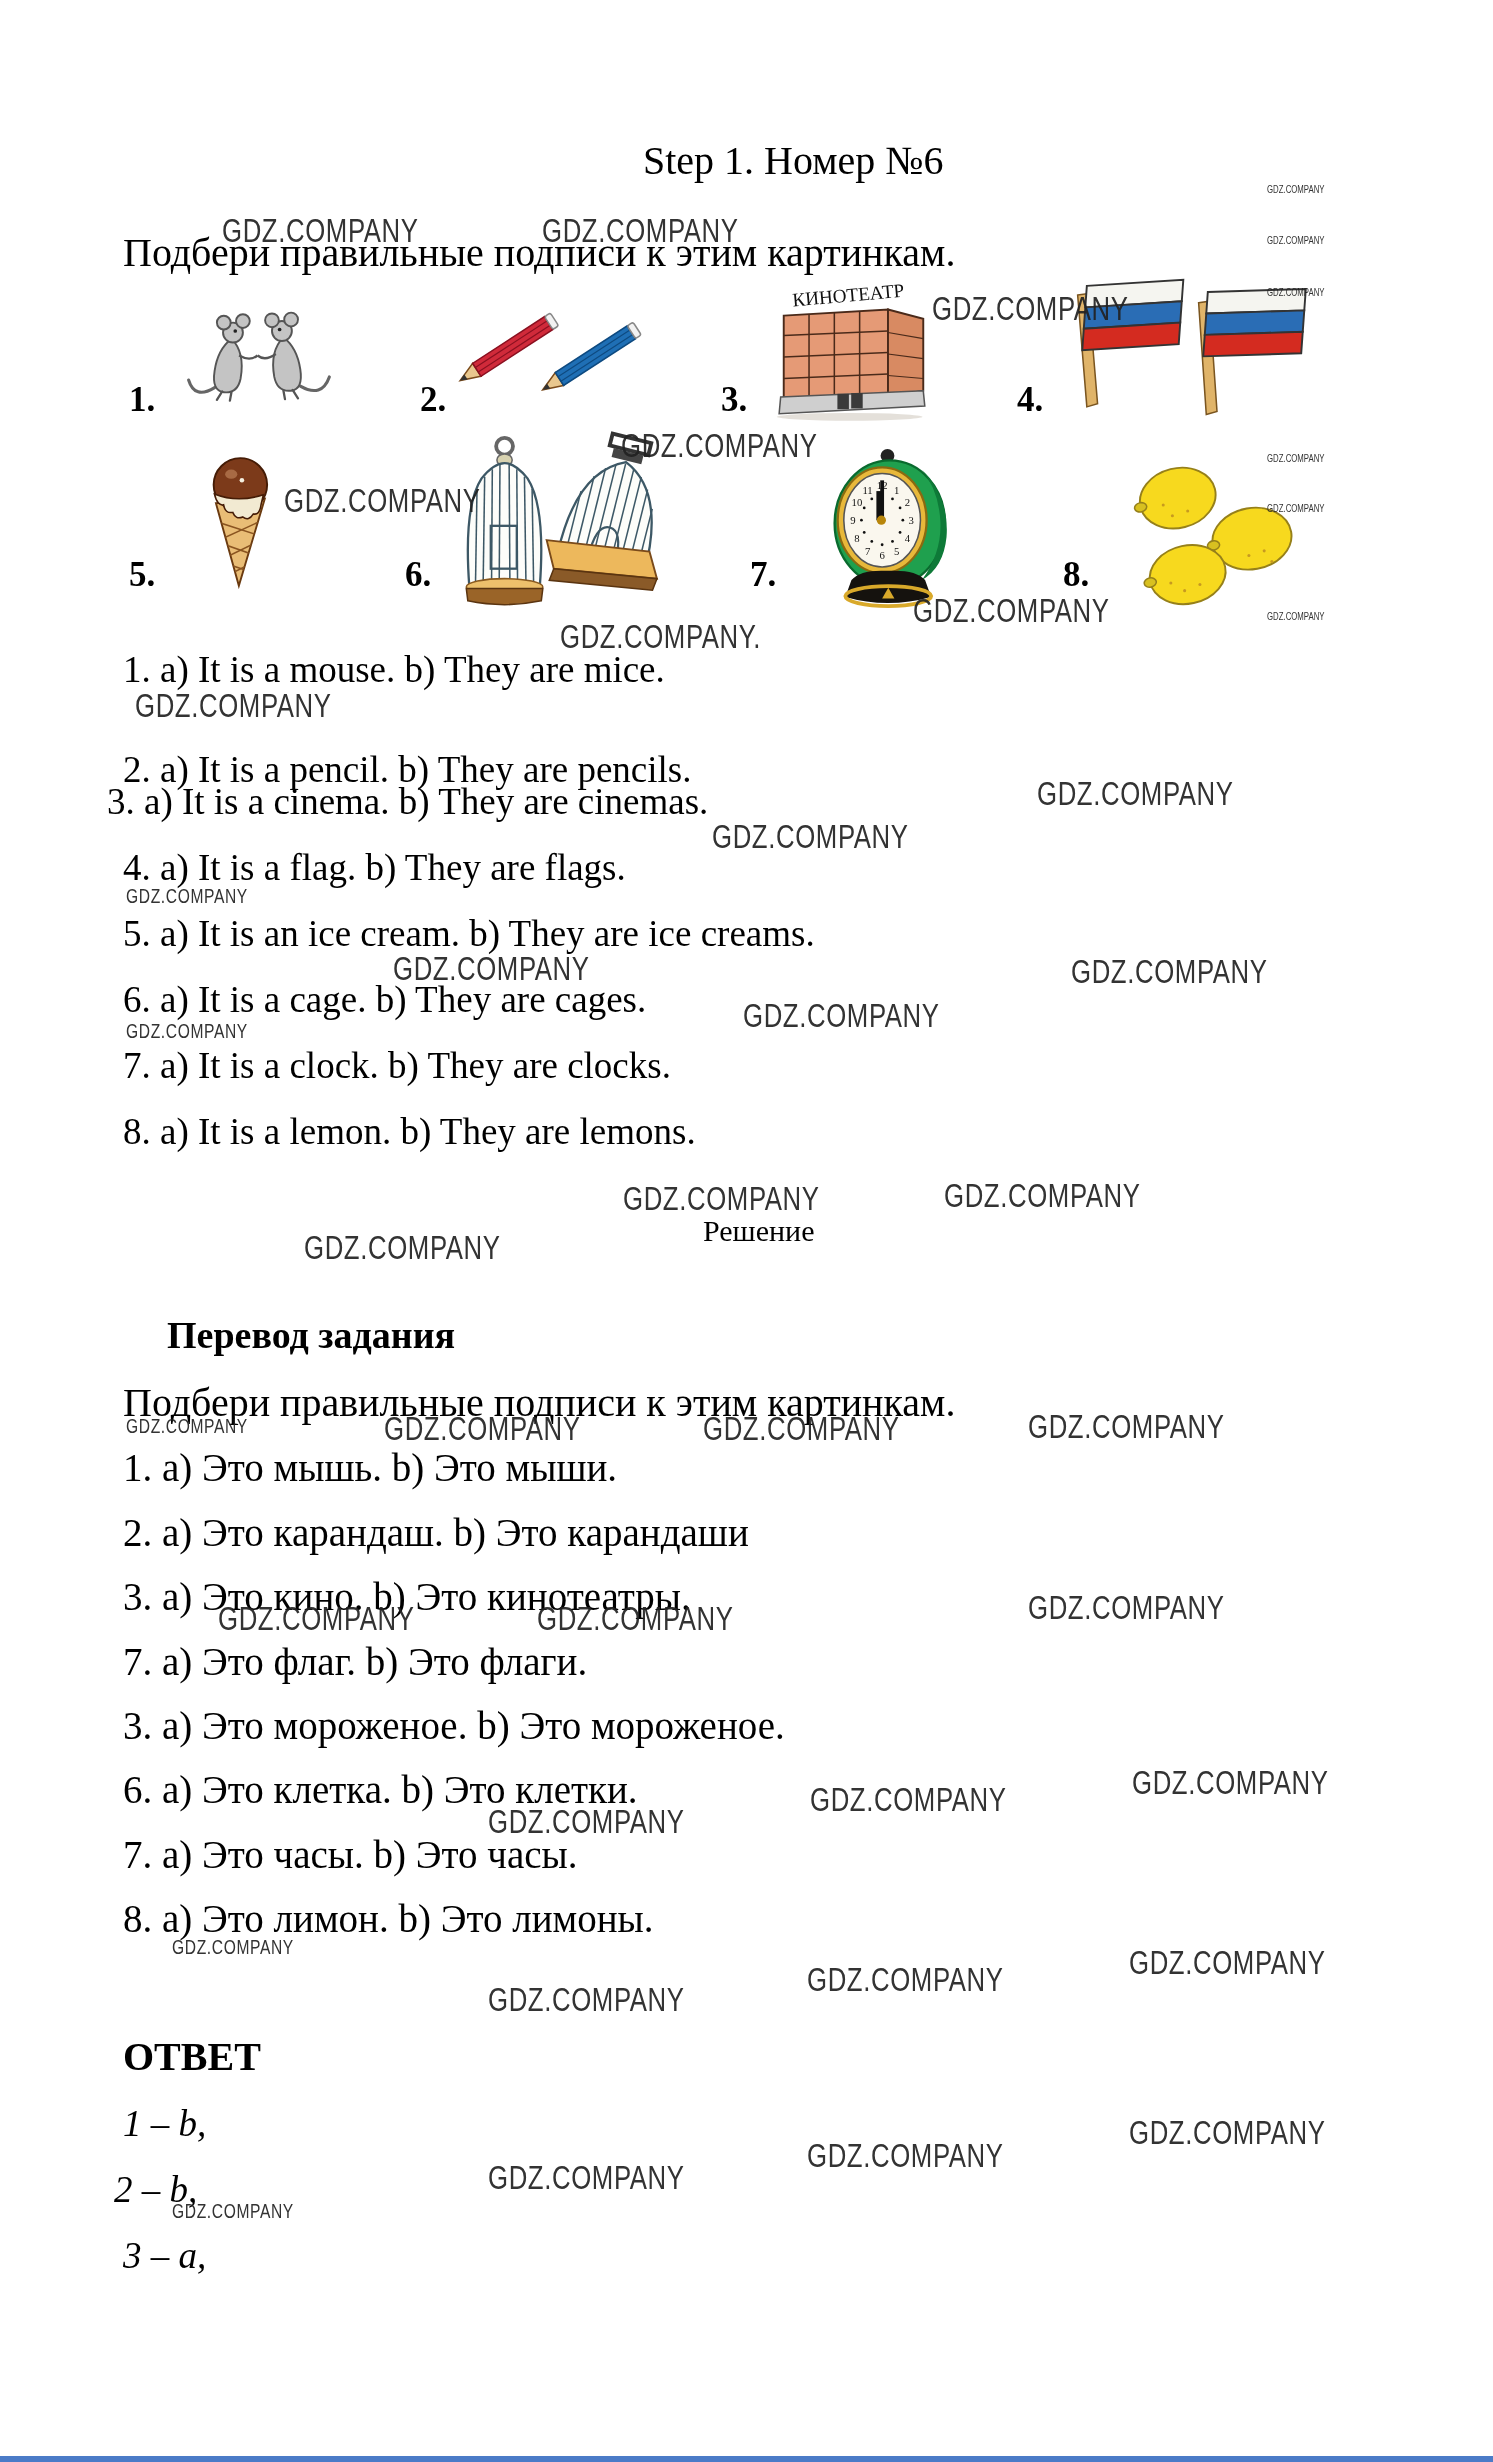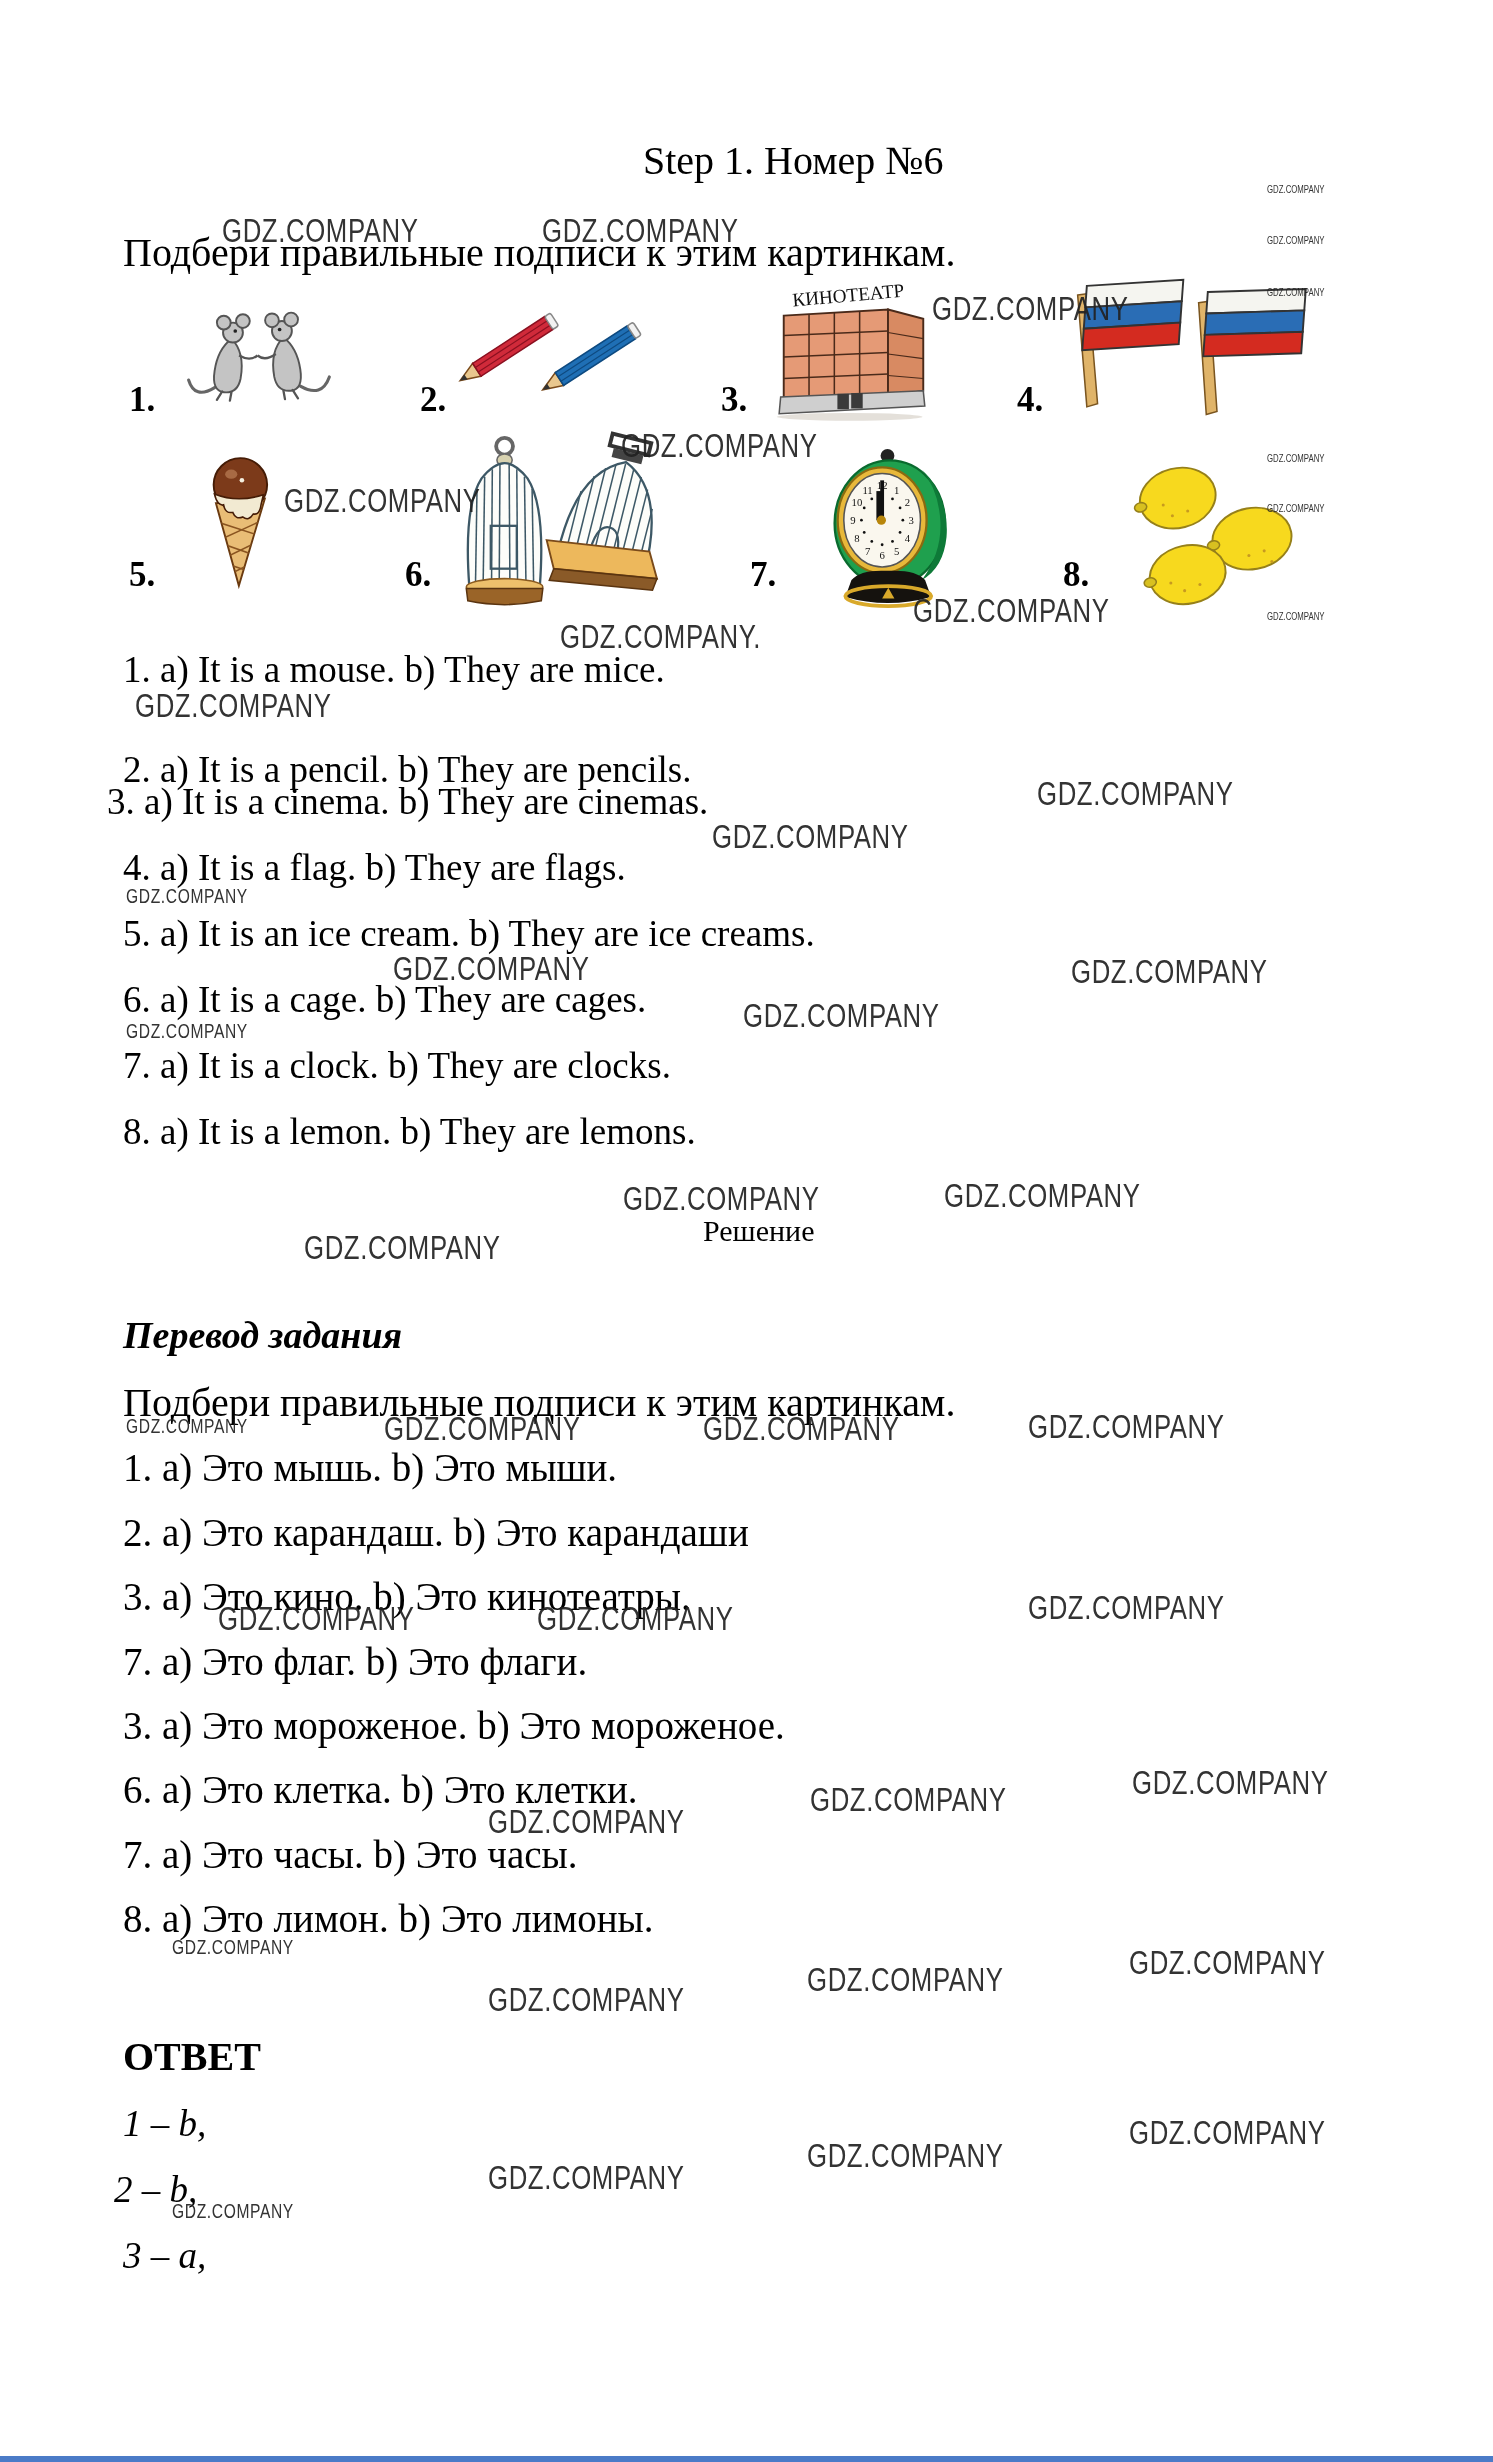--- a/index.html
+++ b/index.html
@@ -3,21 +3,21 @@
 <meta charset="utf-8">
 <style>
   html,body{margin:0;padding:0;background:#ffffff;}
   body{width:1494px;height:2462px;position:relative;font-family:"Liberation Serif",serif;color:#000;overflow:hidden;}
   .abs{position:absolute;white-space:nowrap;text-align:right;}
   .title{font-size:40px;}
   .instr{font-size:40px;}
   .eline{font-size:37px;}
   .rline{font-size:39px;}
   .sol{font-size:30px;}
-  .trh{font-size:38px;font-weight:bold;font-style:italic;}
+  .trh{font-size:38px;font-weight:bold;margin-left:44px;}
   .ansh{font-size:40px;font-weight:bold;}
   .ans{font-size:37px;font-style:italic;}
   .picnum{font-size:35px;font-weight:bold;}
   .wm{position:absolute;font-family:"Liberation Sans",sans-serif;color:#222;transform:scaleX(0.78);transform-origin:0 0;letter-spacing:0.8px;opacity:.92;white-space:nowrap;}
   .wm.m{font-size:33px;}
   .wm.s{font-size:20px;}
   .wm.t{font-size:10px;letter-spacing:0;}
   svg{position:absolute;overflow:visible;}
   .botbar{position:absolute;left:0;top:2456px;width:1494px;height:6.1px;background:#4b7bc8;}
 </style>

